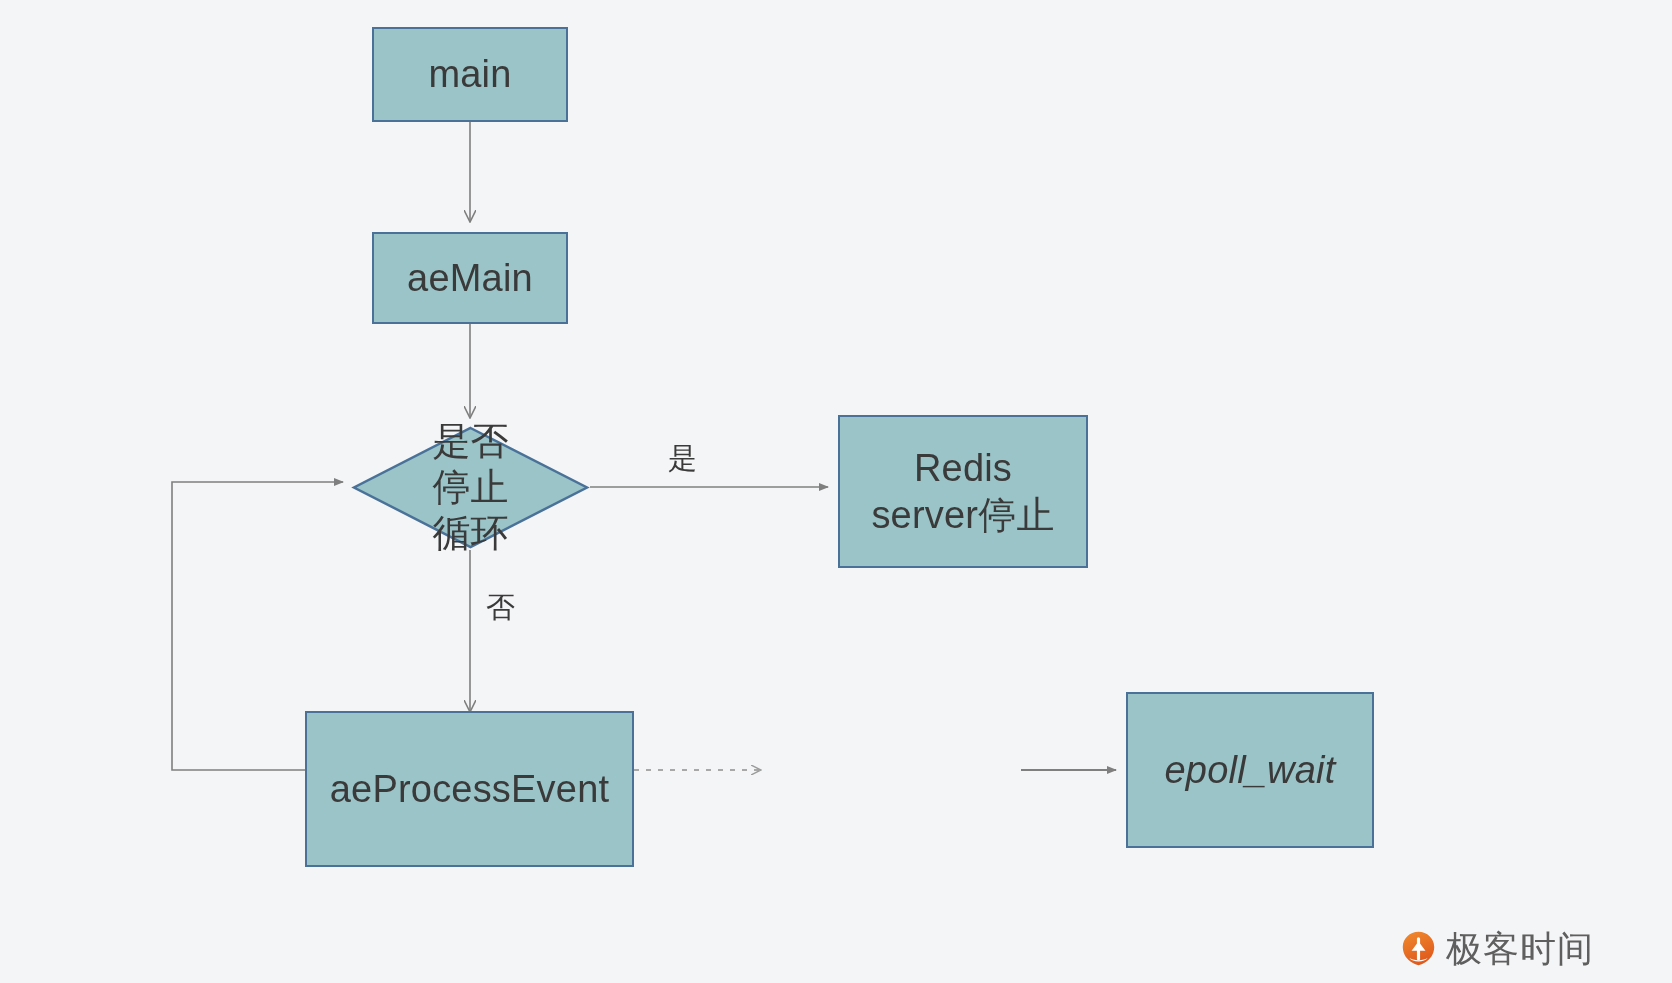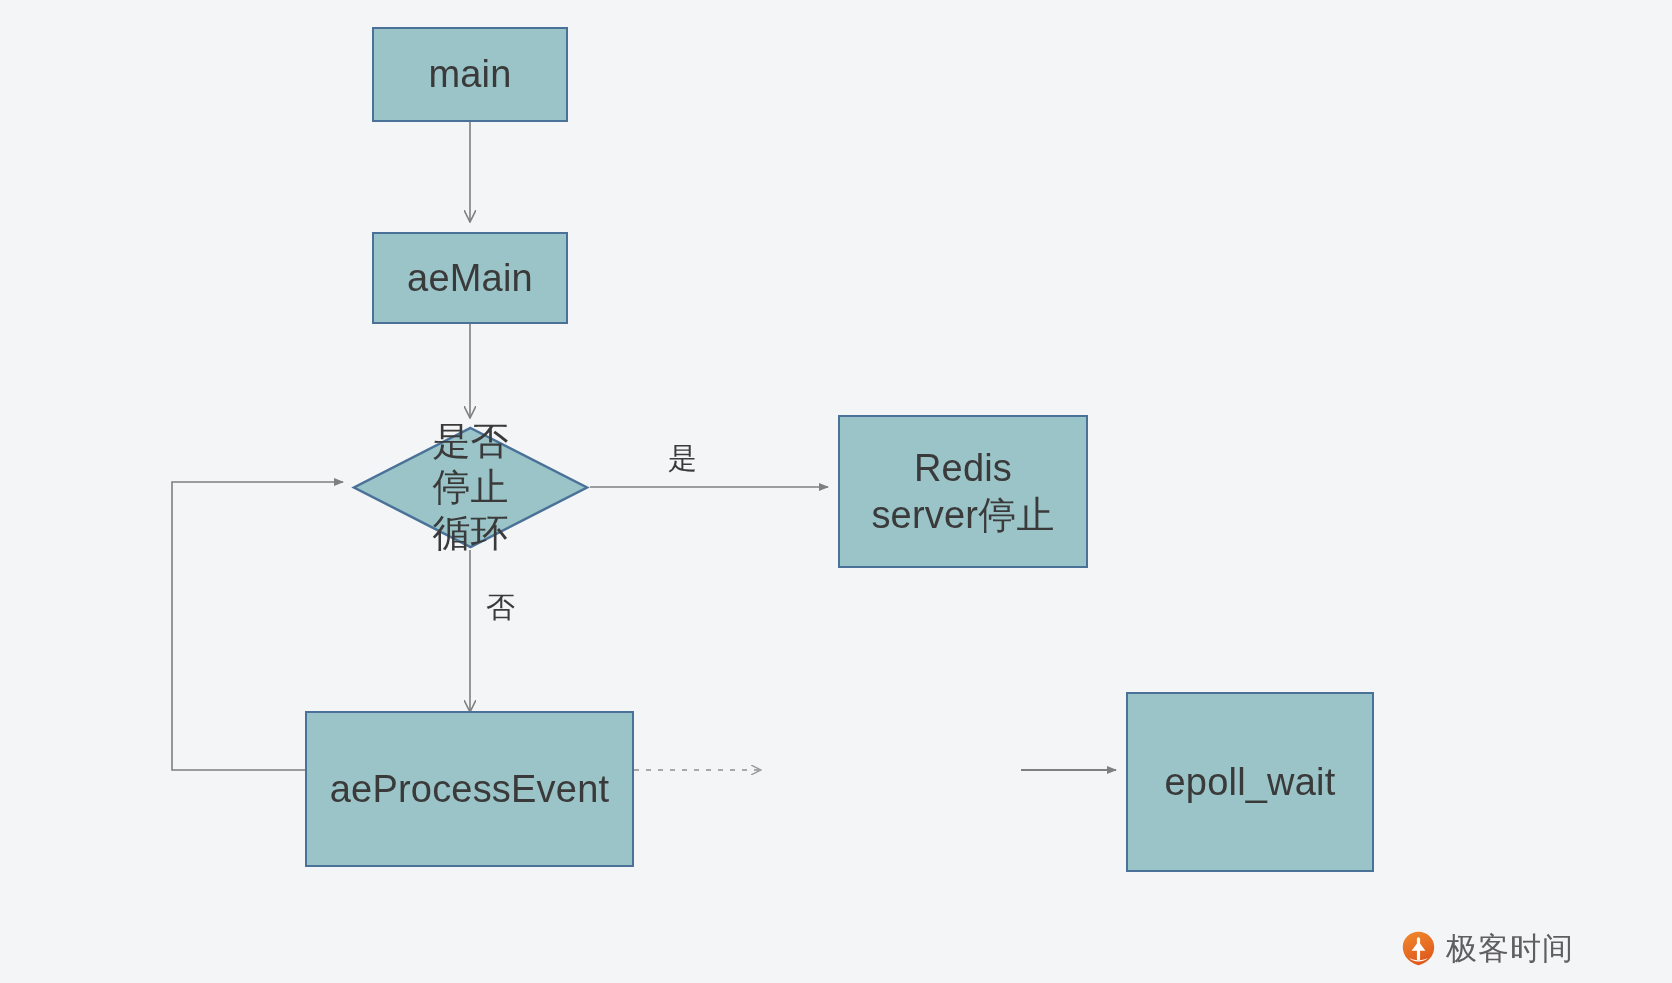--- a/index.html
+++ b/index.html
@@ -41,21 +41,21 @@
     font-size: 38px;
     line-height: 1.22;
     letter-spacing: 0.2px;
     white-space: pre-line;
   }
   .node-main      { left: 372px; top: 27px;  width: 196px; height: 95px; }
   .node-aemain    { left: 372px; top: 232px; width: 196px; height: 92px; }
   .node-redis     { left: 838px; top: 415px; width: 250px; height: 153px; }
   .node-process   { left: 305px; top: 692px; width: 329px; height: 156px; margin-top: 19px; }
   .node-apipoll   { left: 771px; top: 692px; width: 250px; height: 156px; }
-  .node-epoll     { left: 1126px; top: 692px; width: 248px; height: 180px; }
+  .node-epoll     { left: 1126px; top: 692px; width: 248px; height: 156px; font-style: italic; }
 
   .diamond-wrap {
     position: absolute;
     left: 353px;
     top: 427px;
     width: 235px;
     height: 121px;
   }
   .diamond-wrap svg {
     position: absolute;
@@ -93,21 +93,21 @@
     display: flex;
     align-items: center;
     gap: 9px;
   }
   .wm-logo {
     position: relative;
     width: 37px;
     height: 37px;
   }
   .wm-text {
-    font-size: 31px;
+    font-size: 36px;
     color: #5f5f5f;
     letter-spacing: 1px;
     font-weight: 500;
     line-height: 1;
   }
 </style>
 </head>
 <body>
 
 <div id="canvas">

